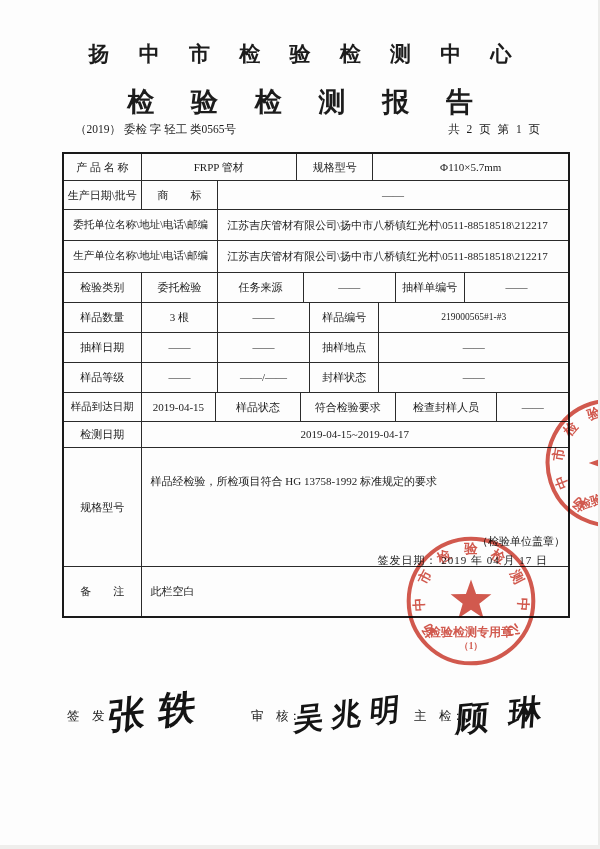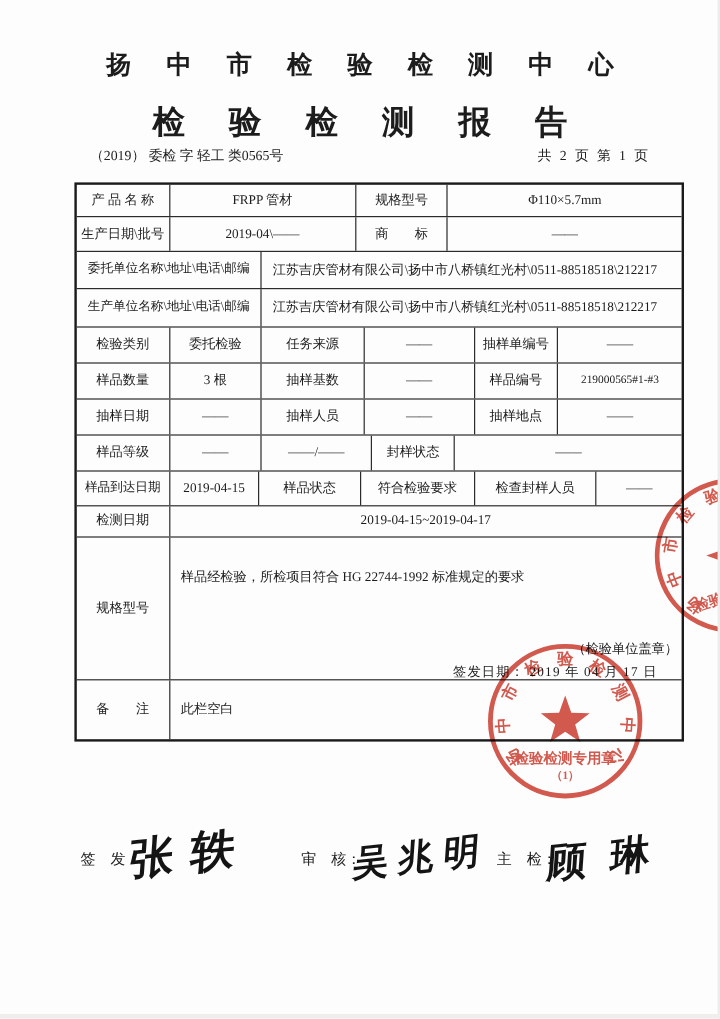--- a/index.html
+++ b/index.html
@@ -83,21 +83,20 @@
 
     <div class="trow" style="height:26px">
       <div class="tcell a1">产 品 名 称</div>
       <div class="tcell a2">FRPP 管材</div>
       <div class="tcell a3">规格型号</div>
       <div class="tcell a4">Φ110×5.7mm</div>
     </div>
 
     <div class="trow" style="height:28px">
       <div class="tcell a1">生产日期\批号</div>
-      <div class="tcell a2">2019-04\——</div>
       <div class="tcell a3">商　　标</div>
       <div class="tcell a4">——</div>
     </div>
 
     <div class="trow" style="height:30px">
       <div class="tcell b1" style="font-size:10.5px">委托单位名称\地址\电话\邮编</div>
       <div class="tcell b2 left">江苏吉庆管材有限公司\扬中市八桥镇红光村\0511-88518518\212217</div>
     </div>
 
     <div class="trow" style="height:31px">
@@ -110,30 +109,28 @@
       <div class="tcell c2">委托检验</div>
       <div class="tcell c3">任务来源</div>
       <div class="tcell c4">——</div>
       <div class="tcell c5">抽样单编号</div>
       <div class="tcell c6">——</div>
     </div>
 
     <div class="trow" style="height:29px">
       <div class="tcell c1">样品数量</div>
       <div class="tcell c2">3 根</div>
-      <div class="tcell c3">抽样基数</div>
       <div class="tcell c4">——</div>
       <div class="tcell c5">样品编号</div>
       <div class="tcell c6" style="font-size:9.5px">219000565#1-#3</div>
     </div>
 
     <div class="trow" style="height:29px">
       <div class="tcell c1">抽样日期</div>
       <div class="tcell c2">——</div>
-      <div class="tcell c3">抽样人员</div>
       <div class="tcell c4">——</div>
       <div class="tcell c5">抽样地点</div>
       <div class="tcell c6">——</div>
     </div>
 
     <div class="trow" style="height:29px">
       <div class="tcell c1">样品等级</div>
       <div class="tcell c2">——</div>
       <div class="tcell c4">——/——</div>
       <div class="tcell c5">封样状态</div>
@@ -151,21 +148,21 @@
 
     <div class="trow" style="height:25px">
       <div class="tcell e1">检测日期</div>
       <div class="tcell e2">2019-04-15~2019-04-17</div>
     </div>
 
 
     <div class="trow" style="height:118px">
       <div class="tcell e1">规格型号</div>
       <div class="tcell e2 conclusion-cell">
-        <span class="conclusion-text">样品经检验，所检项目符合 HG 22744-1992 标准规定的要求</span>
+        <span class="conclusion-text">样品经检验，所检项目符合 HG 13758-1992 标准规定的要求</span>
         <span class="stamp-note">（检验单位盖章）</span>
         <span class="date-line">签发日期：  2019 年 04 月 17 日</span>
       </div>
     </div>
 
     <div class="trow" style="height:49px">
       <div class="tcell e1">备　　注</div>
       <div class="tcell e2 left">此栏空白</div>
     </div>
 

